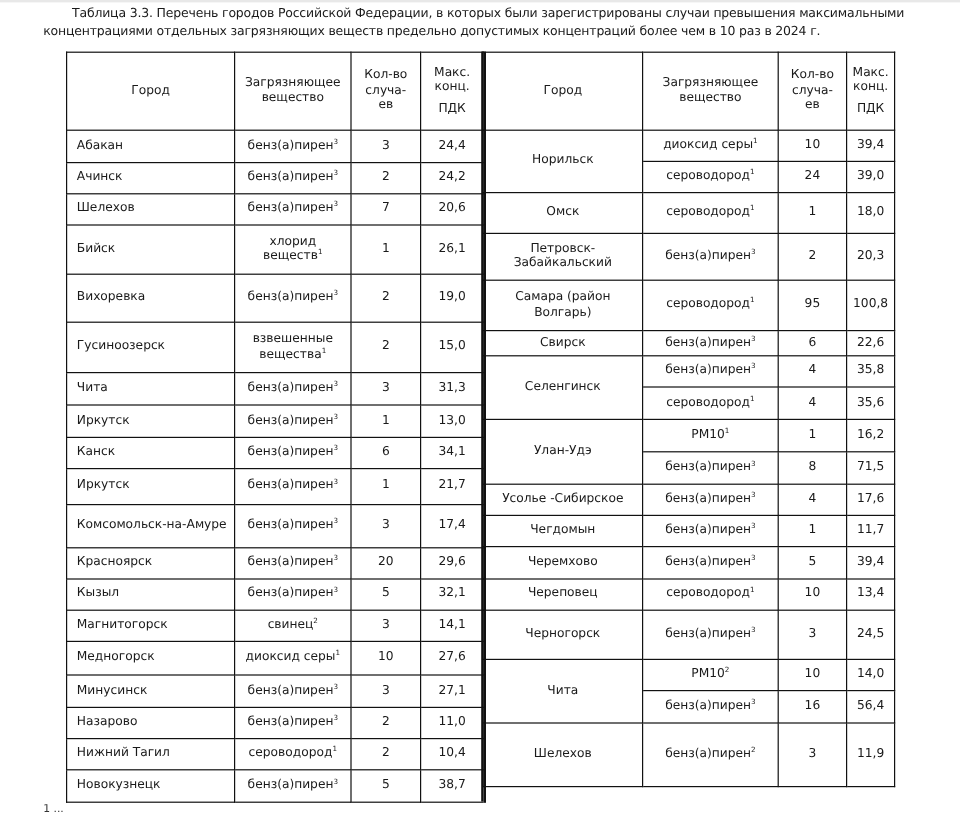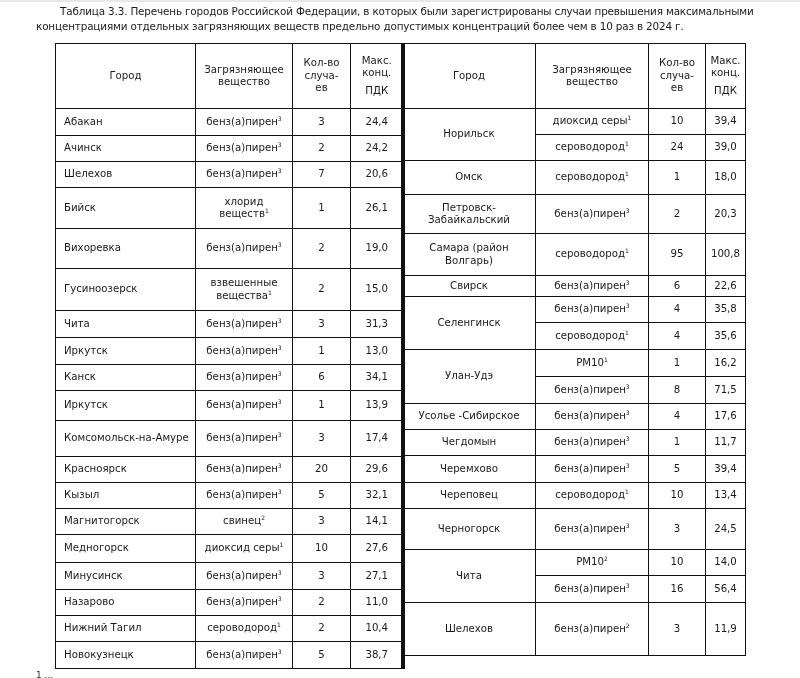--- a/index.html
+++ b/index.html
@@ -111,21 +111,21 @@
       <tr style="height:26px">
         <td class="l">Канск</td>
         <td class="c"><span>бенз(а)пирен</span><sup>3</sup></td>
         <td class="c">6</td>
         <td class="c">34,1</td>
       </tr>
       <tr style="height:30px">
         <td class="l">Иркутск</td>
         <td class="c"><span>бенз(а)пирен</span><sup>3</sup></td>
         <td class="c">1</td>
-        <td class="c">13,9</td>
+        <td class="c">21,7</td>
       </tr>
       <tr style="height:36px">
         <td class="l">Комсомольск-на-Амуре</td>
         <td class="c"><span>бенз(а)пирен</span><sup>3</sup></td>
         <td class="c">3</td>
         <td class="c">17,4</td>
       </tr>
       <tr style="height:26px">
         <td class="l">Красноярск</td>
         <td class="c"><span>бенз(а)пирен</span><sup>3</sup></td>

